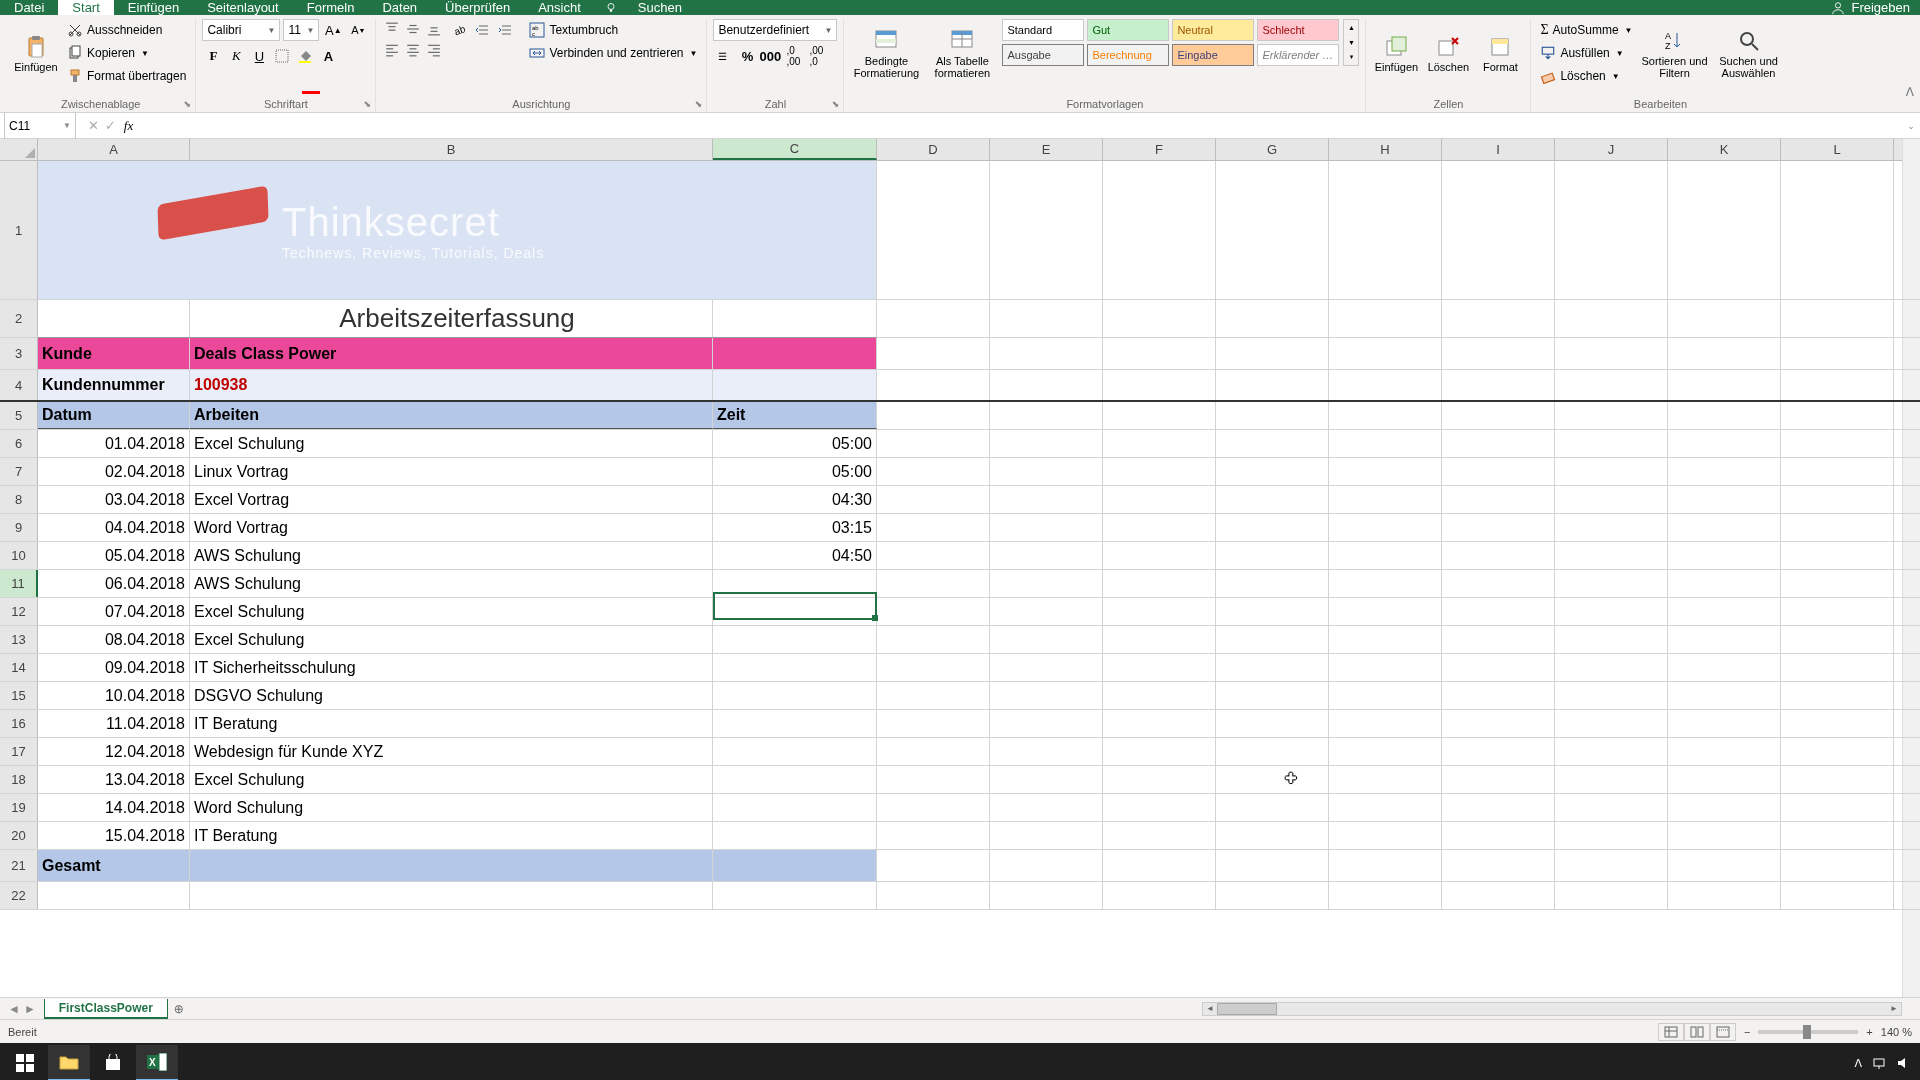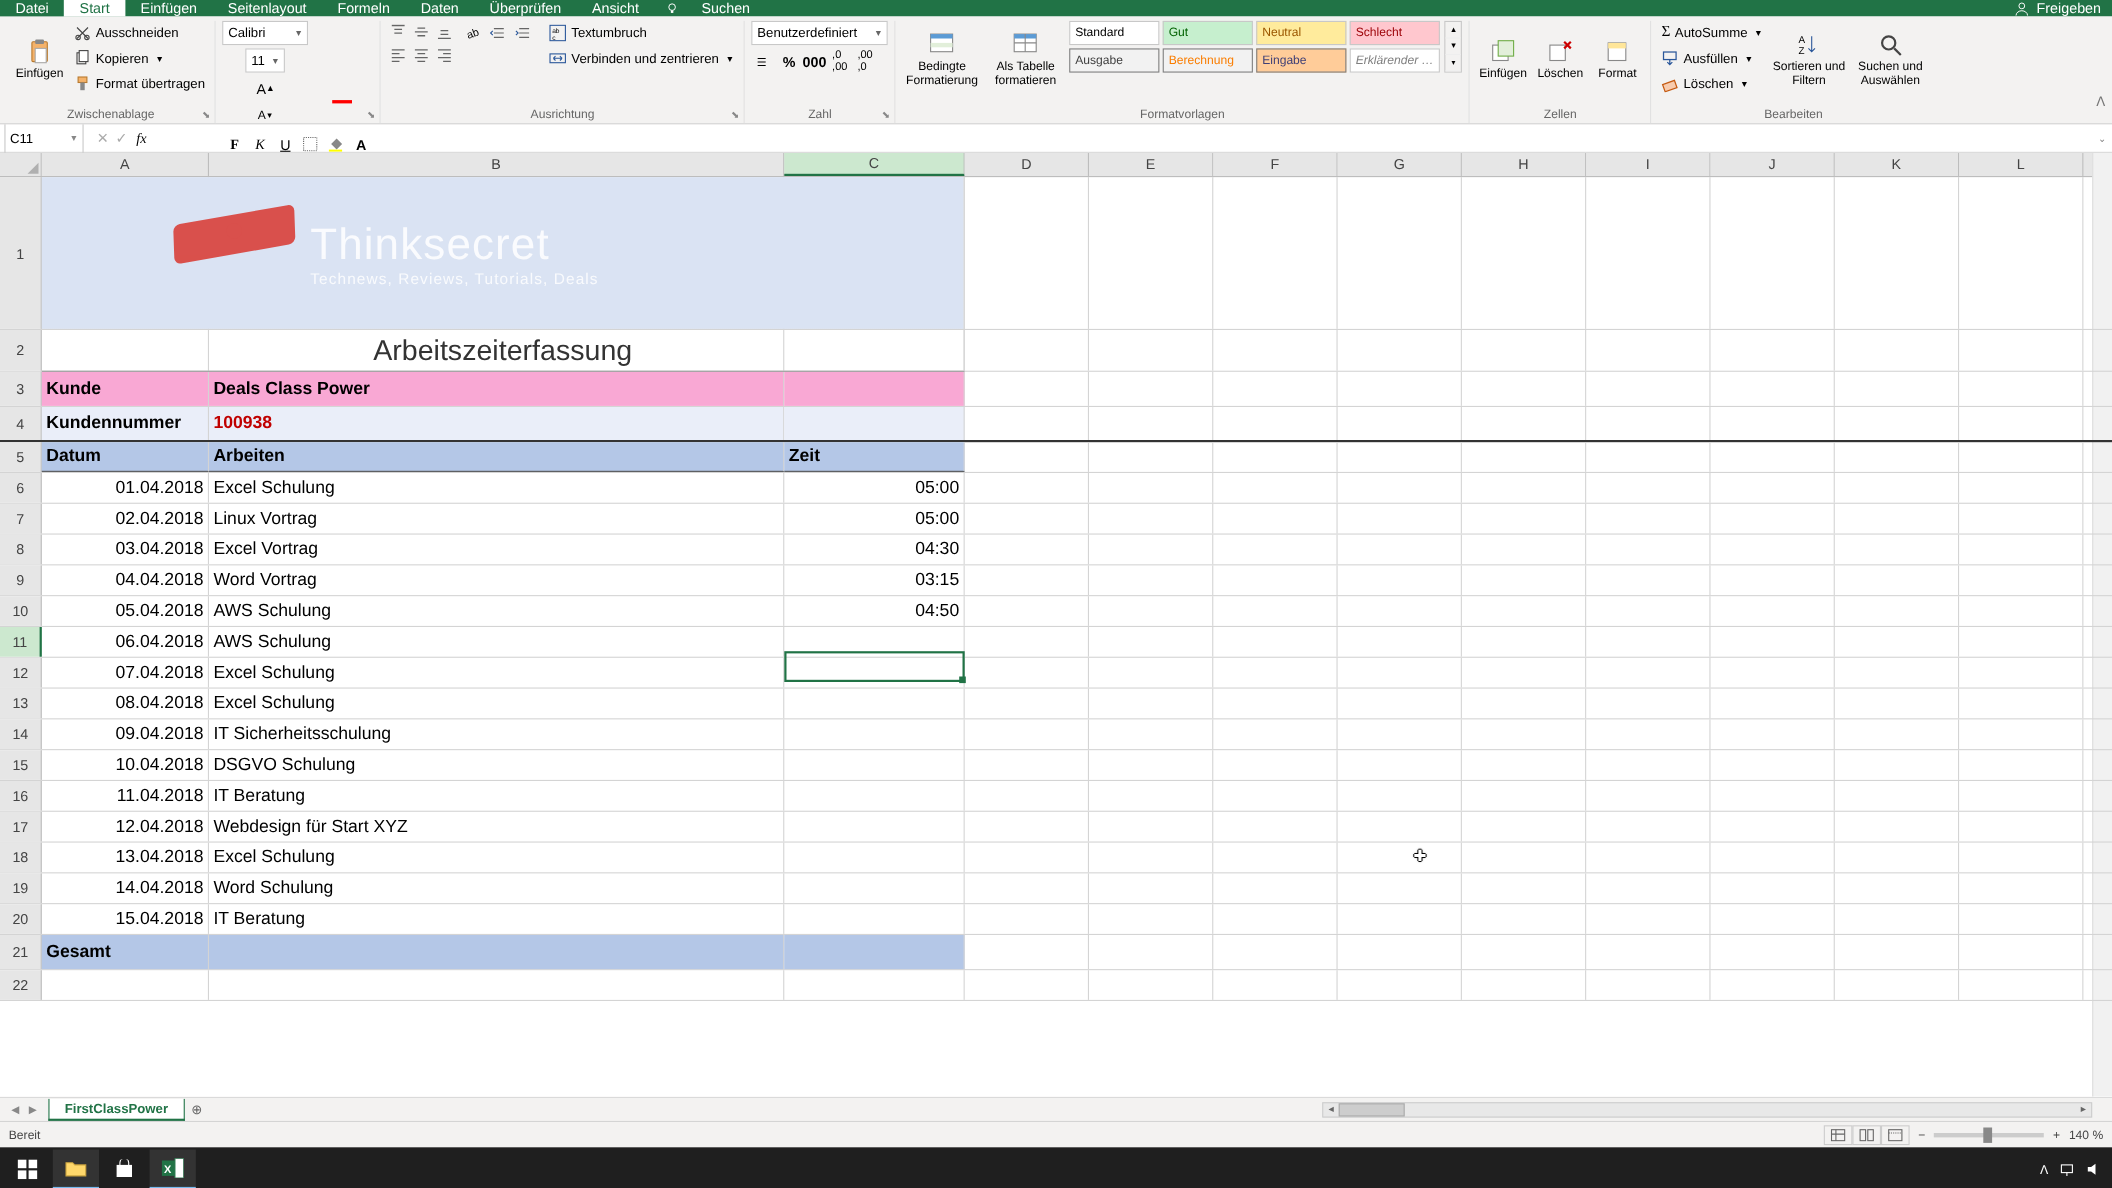--- a/index.html
+++ b/index.html
@@ -22,21 +22,21 @@
 .group-body { display: flex; align-items: flex-start; flex: 1; gap: 4px; }
 .group-label { font-size: 11px; color: #666; height: 17px; display: flex; align-items: center; }
 .group-launcher { position: absolute; bottom: 2px; right: 2px; width: 12px; height: 12px; display:flex; align-items:center; justify-content:center; color:#888; font-size:9px; }
 
 .bigbtn { display: flex; flex-direction: column; align-items: center; justify-content: center; width: 48px; height: 70px; cursor: pointer; font-size: 11px; text-align: center; }
 .bigbtn svg { width: 24px; height: 24px; margin-bottom: 2px; }
 .smallbtn-stack { display: flex; flex-direction: column; gap: 1px; }
 .smallbtn-row { display: flex; align-items: center; height: 22px; gap: 4px; font-size: 12px; cursor: pointer; padding: 0 3px; }
 .smallbtn-row svg { width: 16px; height: 16px; }
 
-.font-row { display: flex; gap: 3px; align-items: center; flex-direction: column; }
+.font-row { display: flex; gap: 3px; align-items: center; }
 .combo { background: #fff; border: 1px solid #c8c8c8; height: 22px; display: flex; align-items: center; padding: 0 4px; font-size: 12px; }
 .combo .drop { margin-left: auto; font-size: 8px; color: #666; }
 .font-name { width: 78px; }
 .font-size { width: 36px; }
 .icon-btn { width: 22px; height: 22px; display: flex; align-items: center; justify-content: center; cursor: pointer; }
 .icon-btn svg { width: 14px; height: 14px; }
 .icon-row { display: flex; gap: 1px; }
 
 .align-grid { display: grid; grid-template-columns: repeat(3, 20px); grid-template-rows: repeat(2, 20px); gap: 1px; }
 .align-grid .icon-btn { width: 20px; height: 20px; }
@@ -84,21 +84,21 @@
 .merge-header { position: absolute; left: 38px; top: 0; width: 839px; height: 139px; background: linear-gradient(to bottom, #dae3f3, #dae3f3); border-right:1px solid #d4d4d4; border-bottom:1px solid #d4d4d4; display:flex; align-items:center; }
 .logo { display:flex; align-items:center; gap:14px; margin-left: 120px; opacity:0.85;}
 .logo-cap { width: 110px; height: 70px; position: relative; }
 .logo-cap .top{ width:110px; height:36px; background:#d9372e; transform: skewY(-8deg) rotate(-2deg); border-radius:6px; }
 .logo-cap .knob{ position:absolute; top:8px; left:48px; width:14px; height:14px; background:#d9372e; border-radius:50%;}
 .logo-text { color: #fff; }
 .logo-text .t1 { font-size: 40px; font-weight: 500; letter-spacing: 1px; }
 .logo-text .t2 { font-size: 14px; letter-spacing: 1px; }
 
 .merge-title { position: absolute; left: 38px; top: 139px; width: 839px; height: 38px; display:flex; align-items:center; justify-content:center; font-size: 26px; color:#333; border-bottom:1px solid #999; border-right:1px solid #d4d4d4;}
-.row-3-bg { background: #f9a8d4; font-weight: bold; }
+.row-3-bg { background: #ec4899; font-weight: bold; }
 .row-3-border { border-bottom: 2px solid #333 !important; }
 .row-4-bg { background: #eaeef9; font-weight: bold; }
 .row-5-bg { background: #b4c7e7; font-weight: bold; border-bottom:1px solid #555 !important;}
 .row-gesamt-bg { background: #b4c7e7; font-weight: bold; }
 .kn-val { color: #c00000; font-weight: bold; }
 
 .selection { position: absolute; border: 2px solid #217346; pointer-events: none; }
 .selection::after { content:''; position:absolute; right:-3px; bottom:-3px; width:6px; height:6px; background:#217346; }
 
 
@@ -742,21 +742,21 @@
         <div class="cell col-rest"></div>
         <div class="cell col-rest"></div>
         <div class="cell col-rest"></div>
         <div class="cell col-rest"></div>
         <div class="cell col-rest"></div>
         <div class="cell col-rest"></div>
       </div>
       <div class="row row-std">
         <div class="rowhead">17</div>
         <div class="cell col-A" style="justify-content:flex-end">12.04.2018</div>
-        <div class="cell col-B">Webdesign für Start XYZ</div>
+        <div class="cell col-B">Webdesign für Kunde XYZ</div>
         <div class="cell col-C" style="justify-content:flex-end"></div>
         <div class="cell col-rest"></div>
         <div class="cell col-rest"></div>
         <div class="cell col-rest"></div>
         <div class="cell col-rest"></div>
         <div class="cell col-rest"></div>
         <div class="cell col-rest"></div>
         <div class="cell col-rest"></div>
         <div class="cell col-rest"></div>
         <div class="cell col-rest"></div>

